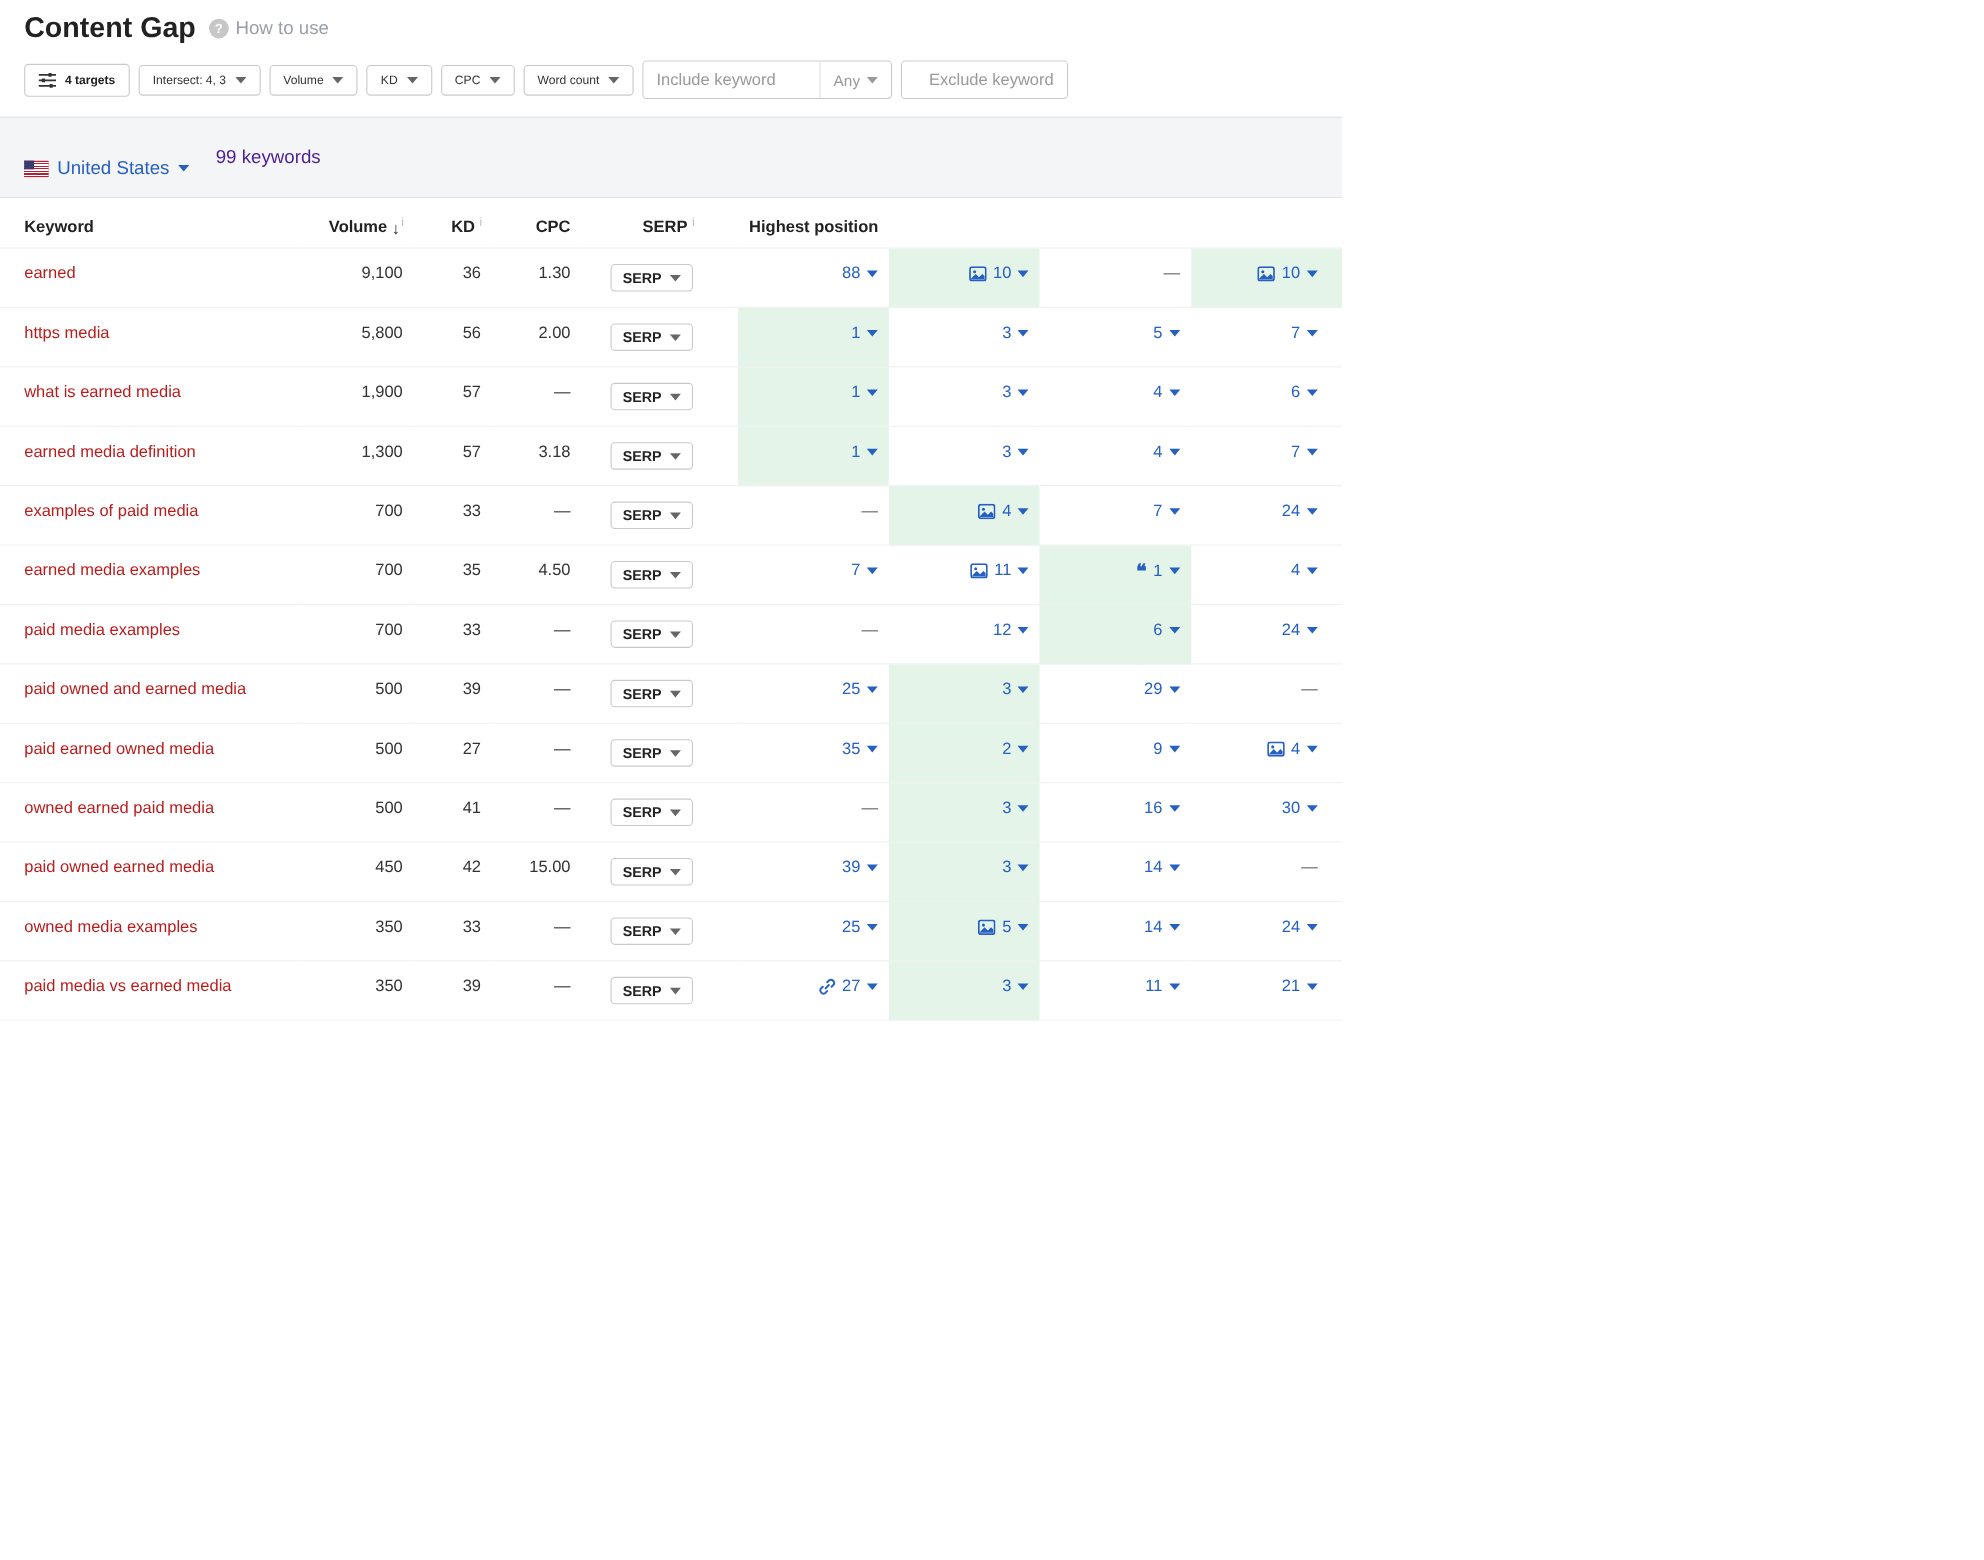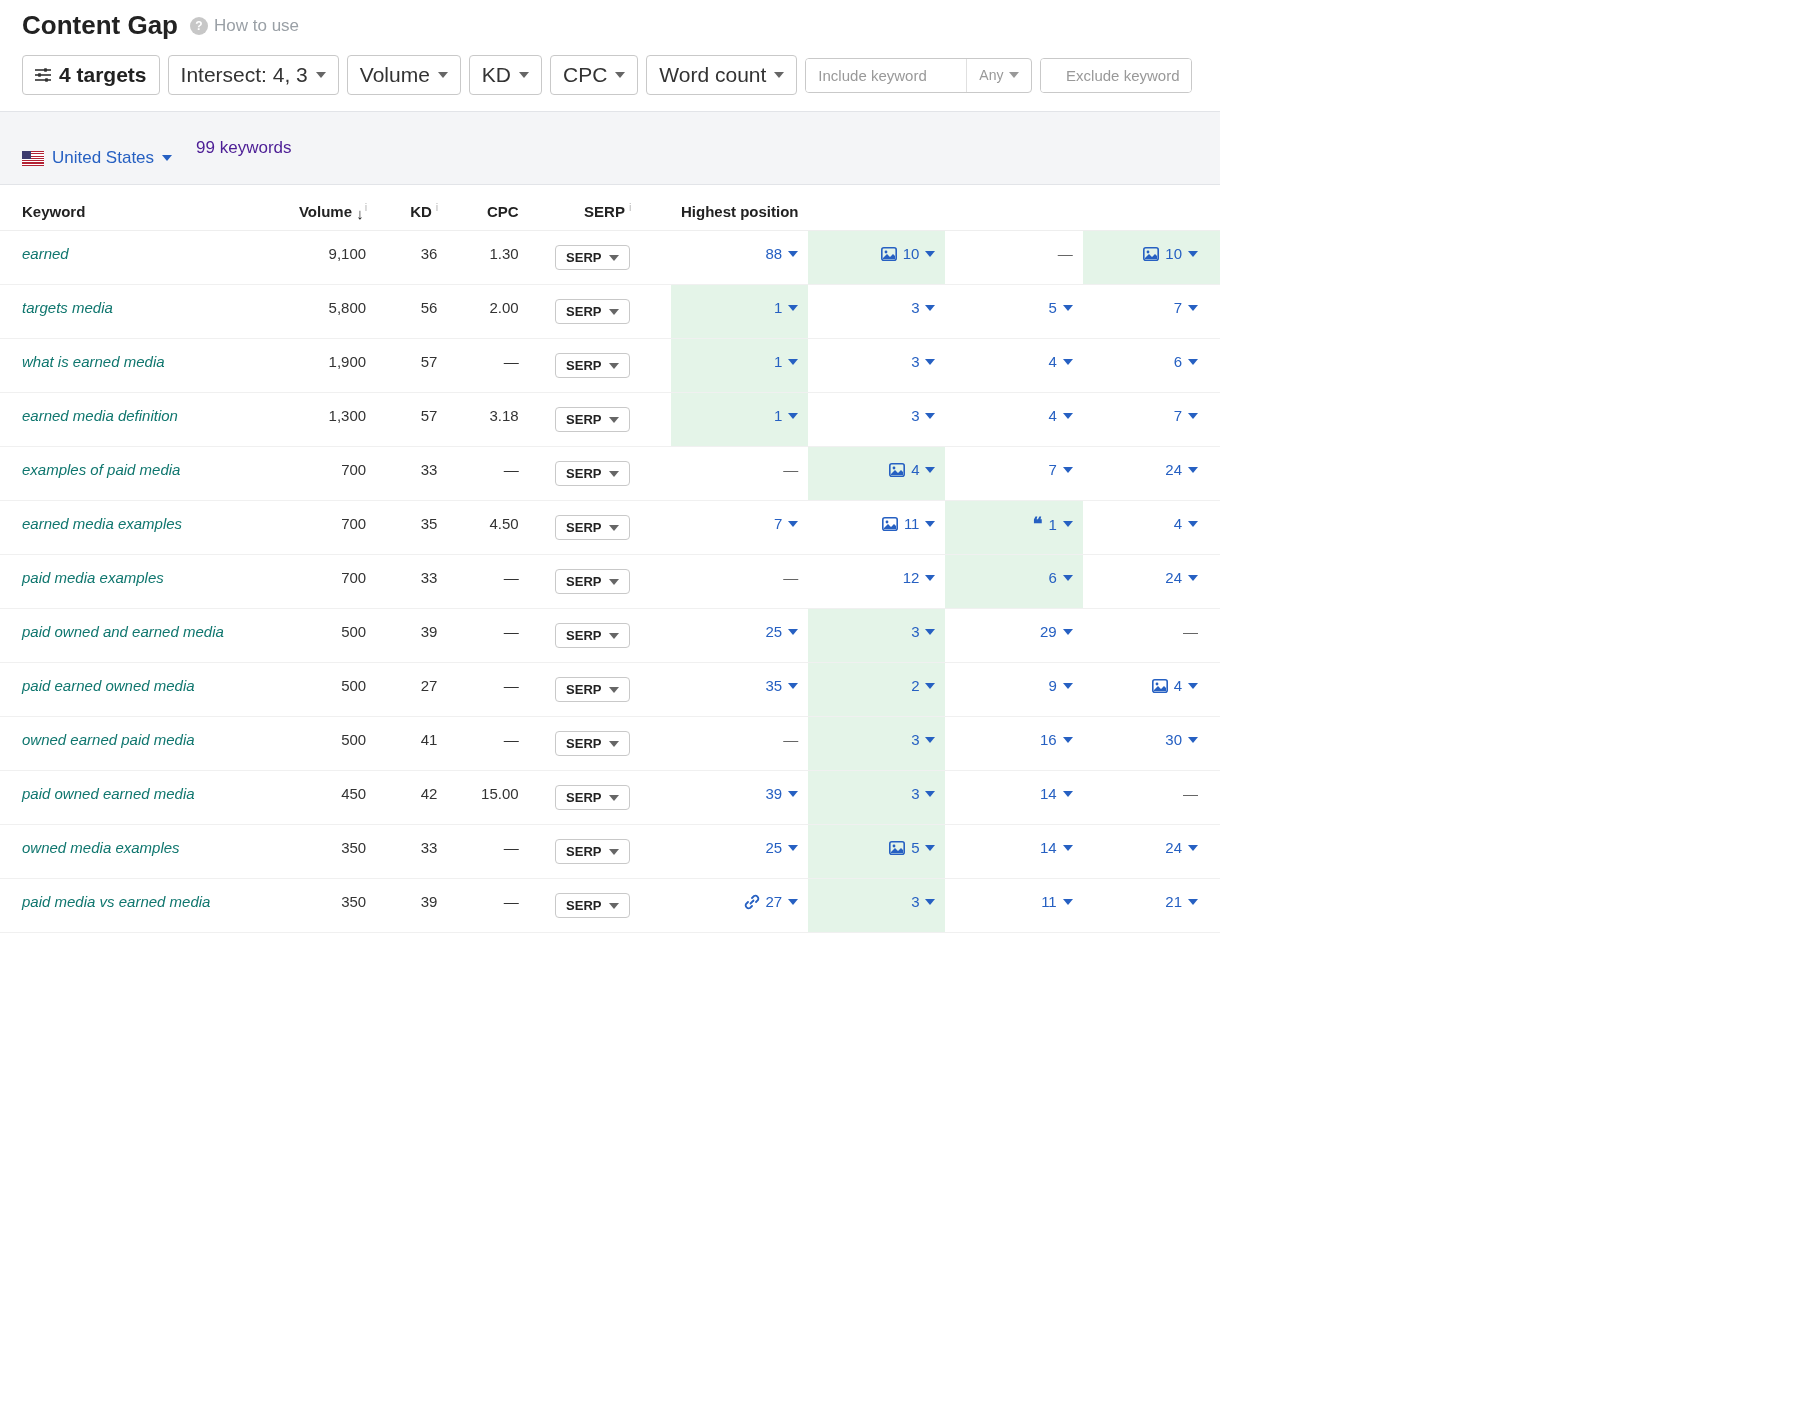--- a/index.html
+++ b/index.html
@@ -15,21 +15,21 @@
   
   .title-row { display:flex; align-items:center; padding:10px 22px 14px; gap:12px; }
   .title { font-size:26px; font-weight:700; color:#222; }
   .how-to { color:#9aa0a6; font-size:17px; display:flex; align-items:center; gap:6px; }
   .q-icon { width:18px; height:18px; border-radius:50%; background:#c7c7c7; color:#fff; font-size:12px; display:inline-flex; align-items:center; justify-content:center; font-weight:700; }
 
   
   .filters { display:flex; gap:8px; padding:0 22px 16px; align-items:center; }
   .btn {
     border:1px solid #c9c9c9; background:#fff; border-radius:4px;
-    padding:7px 12px; font-size:21px; color:#333; display:inline-flex; align-items:center; gap:8px;
+    padding:7px 12px; font-size:11px; color:#333; display:inline-flex; align-items:center; gap:8px;
     cursor:pointer; white-space:nowrap;
   }
   .btn.bold { font-weight:700; color:#222; }
   .caret { width:0; height:0; border-left:5px solid transparent; border-right:5px solid transparent; border-top:6px solid #666; }
   .sliders-icon svg { display:block; }
   .input-group { display:flex; border:1px solid #c9c9c9; border-radius:4px; overflow:hidden; }
   .input-group input { border:none; padding:8px 12px; font-size:15px; outline:none; color:#333; }
   .input-group input::placeholder { color:#999; }
   .input-group .sep { width:1px; background:#e0e0e0; }
   .input-group .any { padding:8px 12px; color:#999; display:flex; align-items:center; gap:6px; cursor:pointer; }
@@ -49,21 +49,21 @@
     text-align:left; font-weight:700; font-size:15px; color:#222;
     padding:18px 10px 10px; vertical-align:top; border-bottom:1px solid #eee; white-space:nowrap;
   }
   thead th.right, tbody td.right { text-align:right; }
   thead th .info { color:#bbb; font-weight:400; font-size:11px; position:relative; top:-6px; left:1px; }
   thead th .sort-down { display:inline-block; transform:translateY(2px); }
   .subhead th { font-weight:700; color:#333; padding:6px 10px 16px; font-size:15px; border-bottom:1px solid #eee; text-align:right; }
   th:first-child, td:first-child { padding-left:22px; }
   th:last-child, td:last-child { padding-right:22px; }
   tbody td { padding:14px 10px; border-bottom:1px solid #f0f0f0; vertical-align:top; font-size:15px; white-space:nowrap; }
-  td.keyword a { color:#0f766e; text-decoration:none; white-space:normal;font-style:italic; }
+  td.keyword a { color:#b91c1c; text-decoration:none; white-space:normal; }
   td.keyword { width:260px; white-space:normal; }
   .num { color:#333; }
 
   .serp-btn { border:1px solid #c9c9c9; border-radius:4px; padding:4px 10px; font-weight:700; font-size:13px; display:inline-flex; align-items:center; gap:8px; cursor:pointer; color:#222; }
 
   .pos-cell { text-align:right; }
   .pos-wrap { display:flex; justify-content:flex-end; align-items:center; gap:6px; }
   .pos-val { color:#2660c2; font-size:15px; }
   .dash { color:#666; }
   .caret-pos { width:0; height:0; border-left:5px solid transparent; border-right:5px solid transparent; border-top:6px solid #2660c2; }
@@ -218,21 +218,21 @@
                   <circle cx="5" cy="5" r="1.4" fill="#2660c2"></circle>
                   <path d="M2 11 L6 7 L9 10 L12 7 L14 9 L14 12 L2 12 Z" fill="#2660c2"></path>
                 </svg>
               </span>
               <span class="pos-val">10</span>
               <span class="caret-pos"></span>
             </span>
           </td>
         </tr>
         <tr>
-          <td class="keyword"><a href="#">targets media</a></td>
+          <td class="keyword"><a href="#">https media</a></td>
           <td class="right num">5,800</td>
           <td class="right num">56</td>
           <td class="right num">2.00</td>
           <td class="right"><span class="serp-btn">
               <span>SERP</span>
               <span class="caret"></span>
             </span></td>
           <td></td>
           <td class="pos-cell highlight">
             <span class="pos-wrap">

